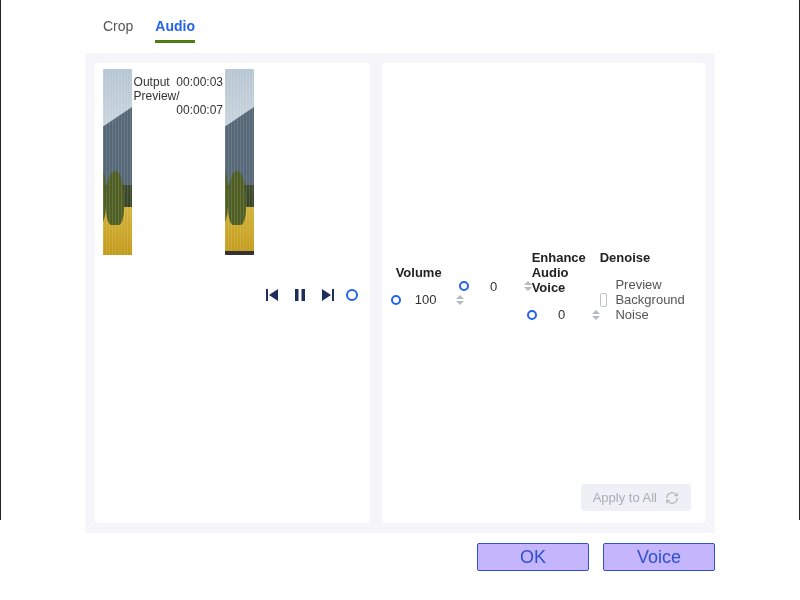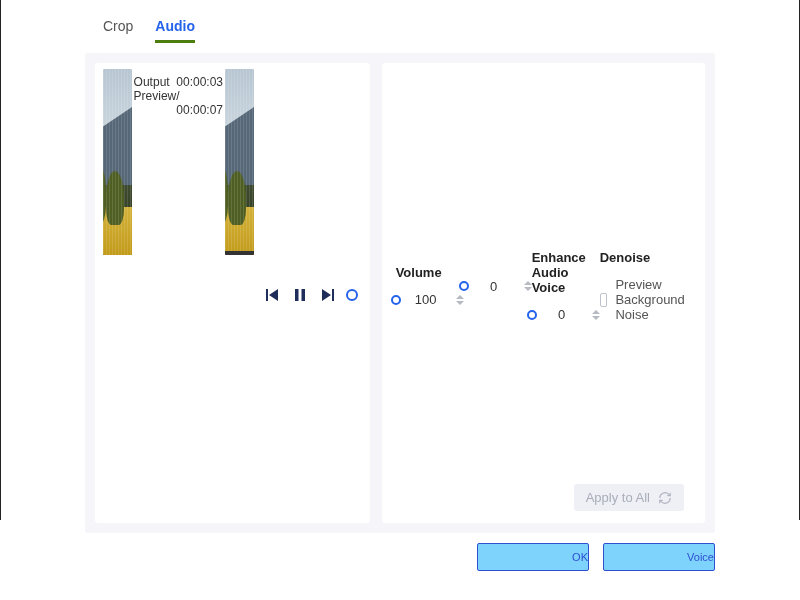--- a/index.html
+++ b/index.html
@@ -183,39 +183,39 @@
   .stepper .up { border-bottom:4px solid #b6bac2; }
   .stepper .down { border-top:4px solid #b6bac2; }
   
   .check-row { display:flex; align-items:center; gap:8px; margin-top:2px;}
   .chk {
     width:14px; height:14px; border:1px solid #bcc1cc; border-radius:2px; cursor:pointer;
   }
   .check-row label { color:#555; font-size:13px; }
   
   .apply-wrap {
-    position:absolute; bottom:12px; right:21px;
+    position:absolute; bottom:12px; right:14px;
   }
   .apply {
     display:flex; align-items:center; gap:8px;
     background:#eef0f5; color:#a9adb9;
     border:none; border-radius:3px;
     padding:6px 12px; font-size:13px; cursor:pointer;
   }
   .apply svg { opacity:.6; }
   
   .footer {
     display:flex; justify-content:flex-end; gap:14px;
     padding: 10px 0 0 0;
   }
   .btn {
     width:112px; height:28px;
     border:1px solid #2f4fd1; border-radius:2px;
-    background:#7dd3fc; color:#2f4fd1;
-    font-size:11px; cursor:pointer;text-align:right;
+    background:#c4b5fd; color:#2f4fd1;
+    font-size:18px; cursor:pointer;
   }
 </style>
 </head>
 <body>
 
 <div class="window">
 
   <div class="tabs">
     <div class="tab">Crop</div>
     <div class="tab active">Audio</div>

